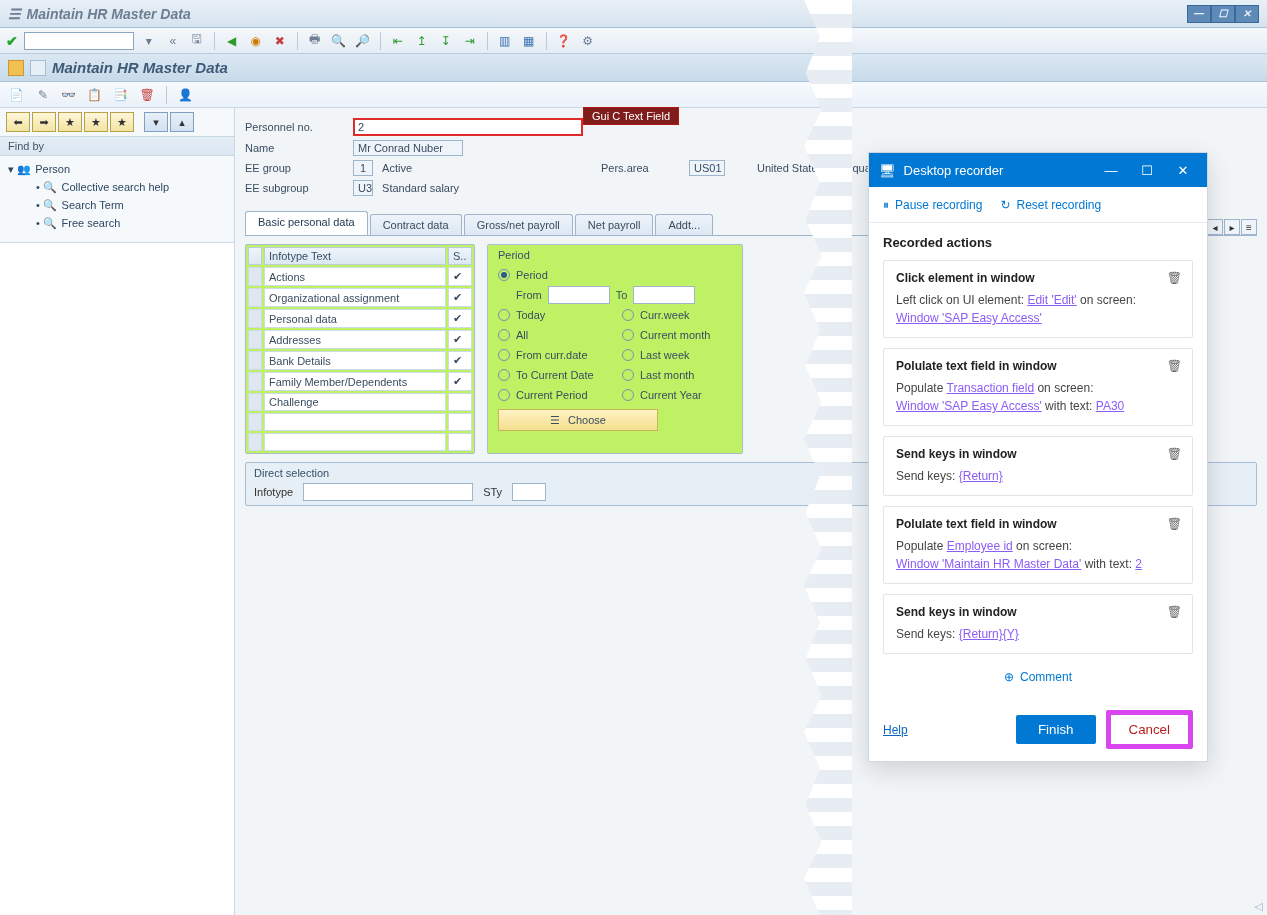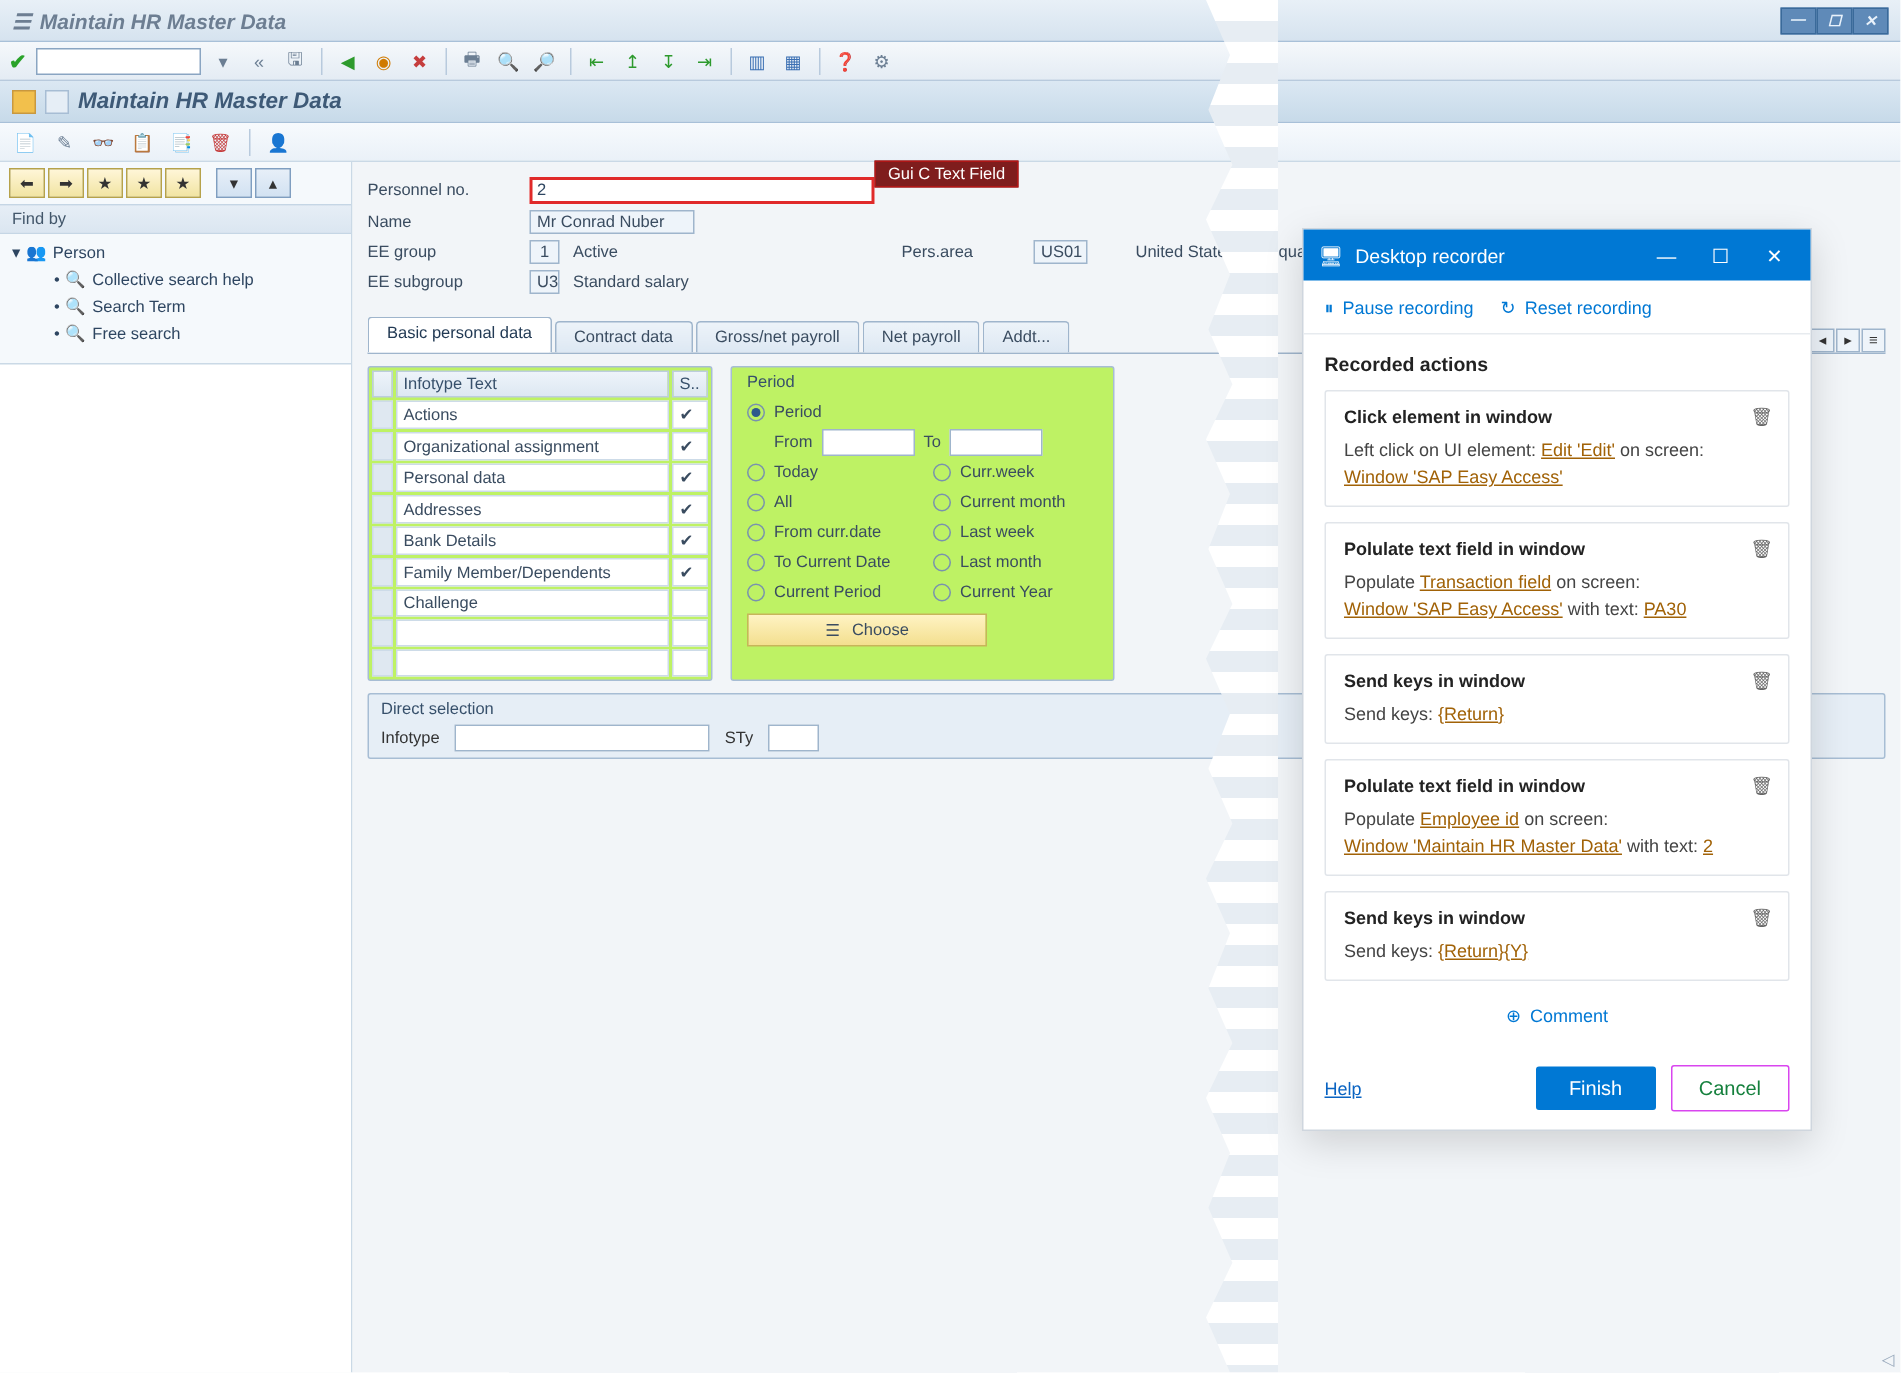--- a/index.html
+++ b/index.html
@@ -59,27 +59,27 @@
 .rec-title .spacer{flex:1}
 .rec-title .wbtn{width:28px;height:28px;display:flex;align-items:center;justify-content:center;color:#fff}
 .rec-bar{height:36px;display:flex;align-items:center;gap:18px;padding:0 14px;color:#0078d4;border-bottom:1px solid #e7ebef}
 .rec-bar .item{display:flex;align-items:center;gap:6px}
 .rec-body{padding:12px 14px 8px 14px}
 .rec-h{font-size:13px;font-weight:600;margin-bottom:10px;color:#222}
 .card{border:1px solid #e1e5ea;border-radius:2px;padding:10px 12px;margin-bottom:10px;position:relative}
 .card .ct{font-weight:600;margin-bottom:6px;color:#222}
 .card .trash{position:absolute;right:10px;top:10px;color:#666}
 .card .line{line-height:18px;color:#444}
-.u{color:#a16207;text-decoration:underline}
+.u{color:#8b5cf6;text-decoration:underline}
 .addc{display:flex;align-items:center;justify-content:center;gap:6px;color:#0078d4;padding:6px 0}
 .rec-foot{display:flex;align-items:center;padding:12px 14px;gap:10px}
 .rec-foot .help{color:#0a64c2;text-decoration:underline}
 .rec-foot .sp{flex:1}
 .btn-primary{background:#0078d4;color:#fff;border:none;padding:7px 22px;border-radius:2px}
-.btn-sec{background:#fff;color:#15803d;border:1px solid #d946ef;padding:7px 18px;border-radius:2px}
+.btn-sec{background:#fff;color:#b91c1c;border:5px solid #d946ef;padding:7px 18px;border-radius:2px}
 .corner{position:absolute;right:4px;bottom:2px;color:#9aaabd}
 </style>
 </head>
 <body>
 
 <div class="titlebar">
   <span style="margin-right:6px;color:#6d7e92">☰</span>
   <span>Maintain HR Master Data</span>
   <div class="win-btns">
     <div class="win-btn">—</div>

